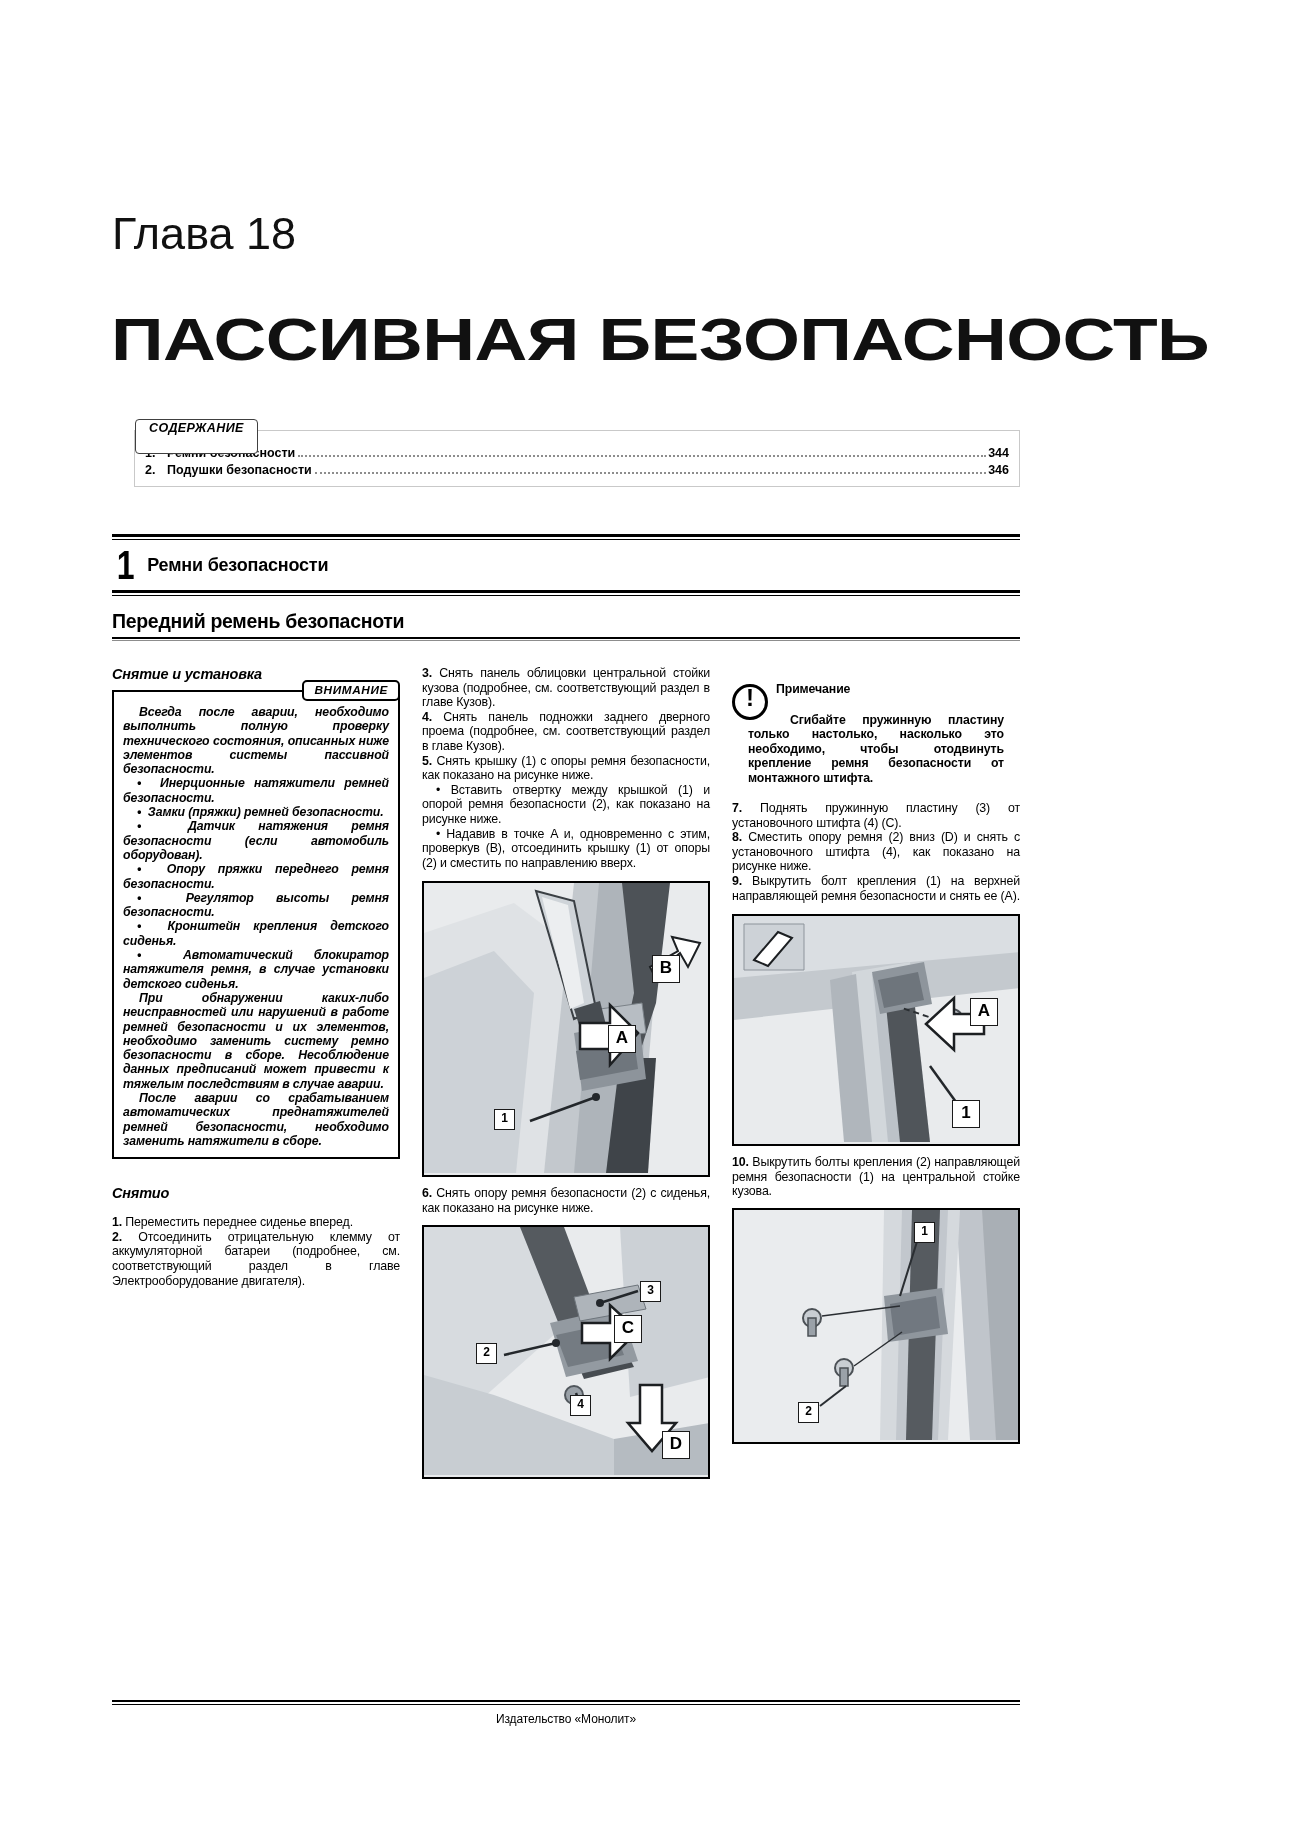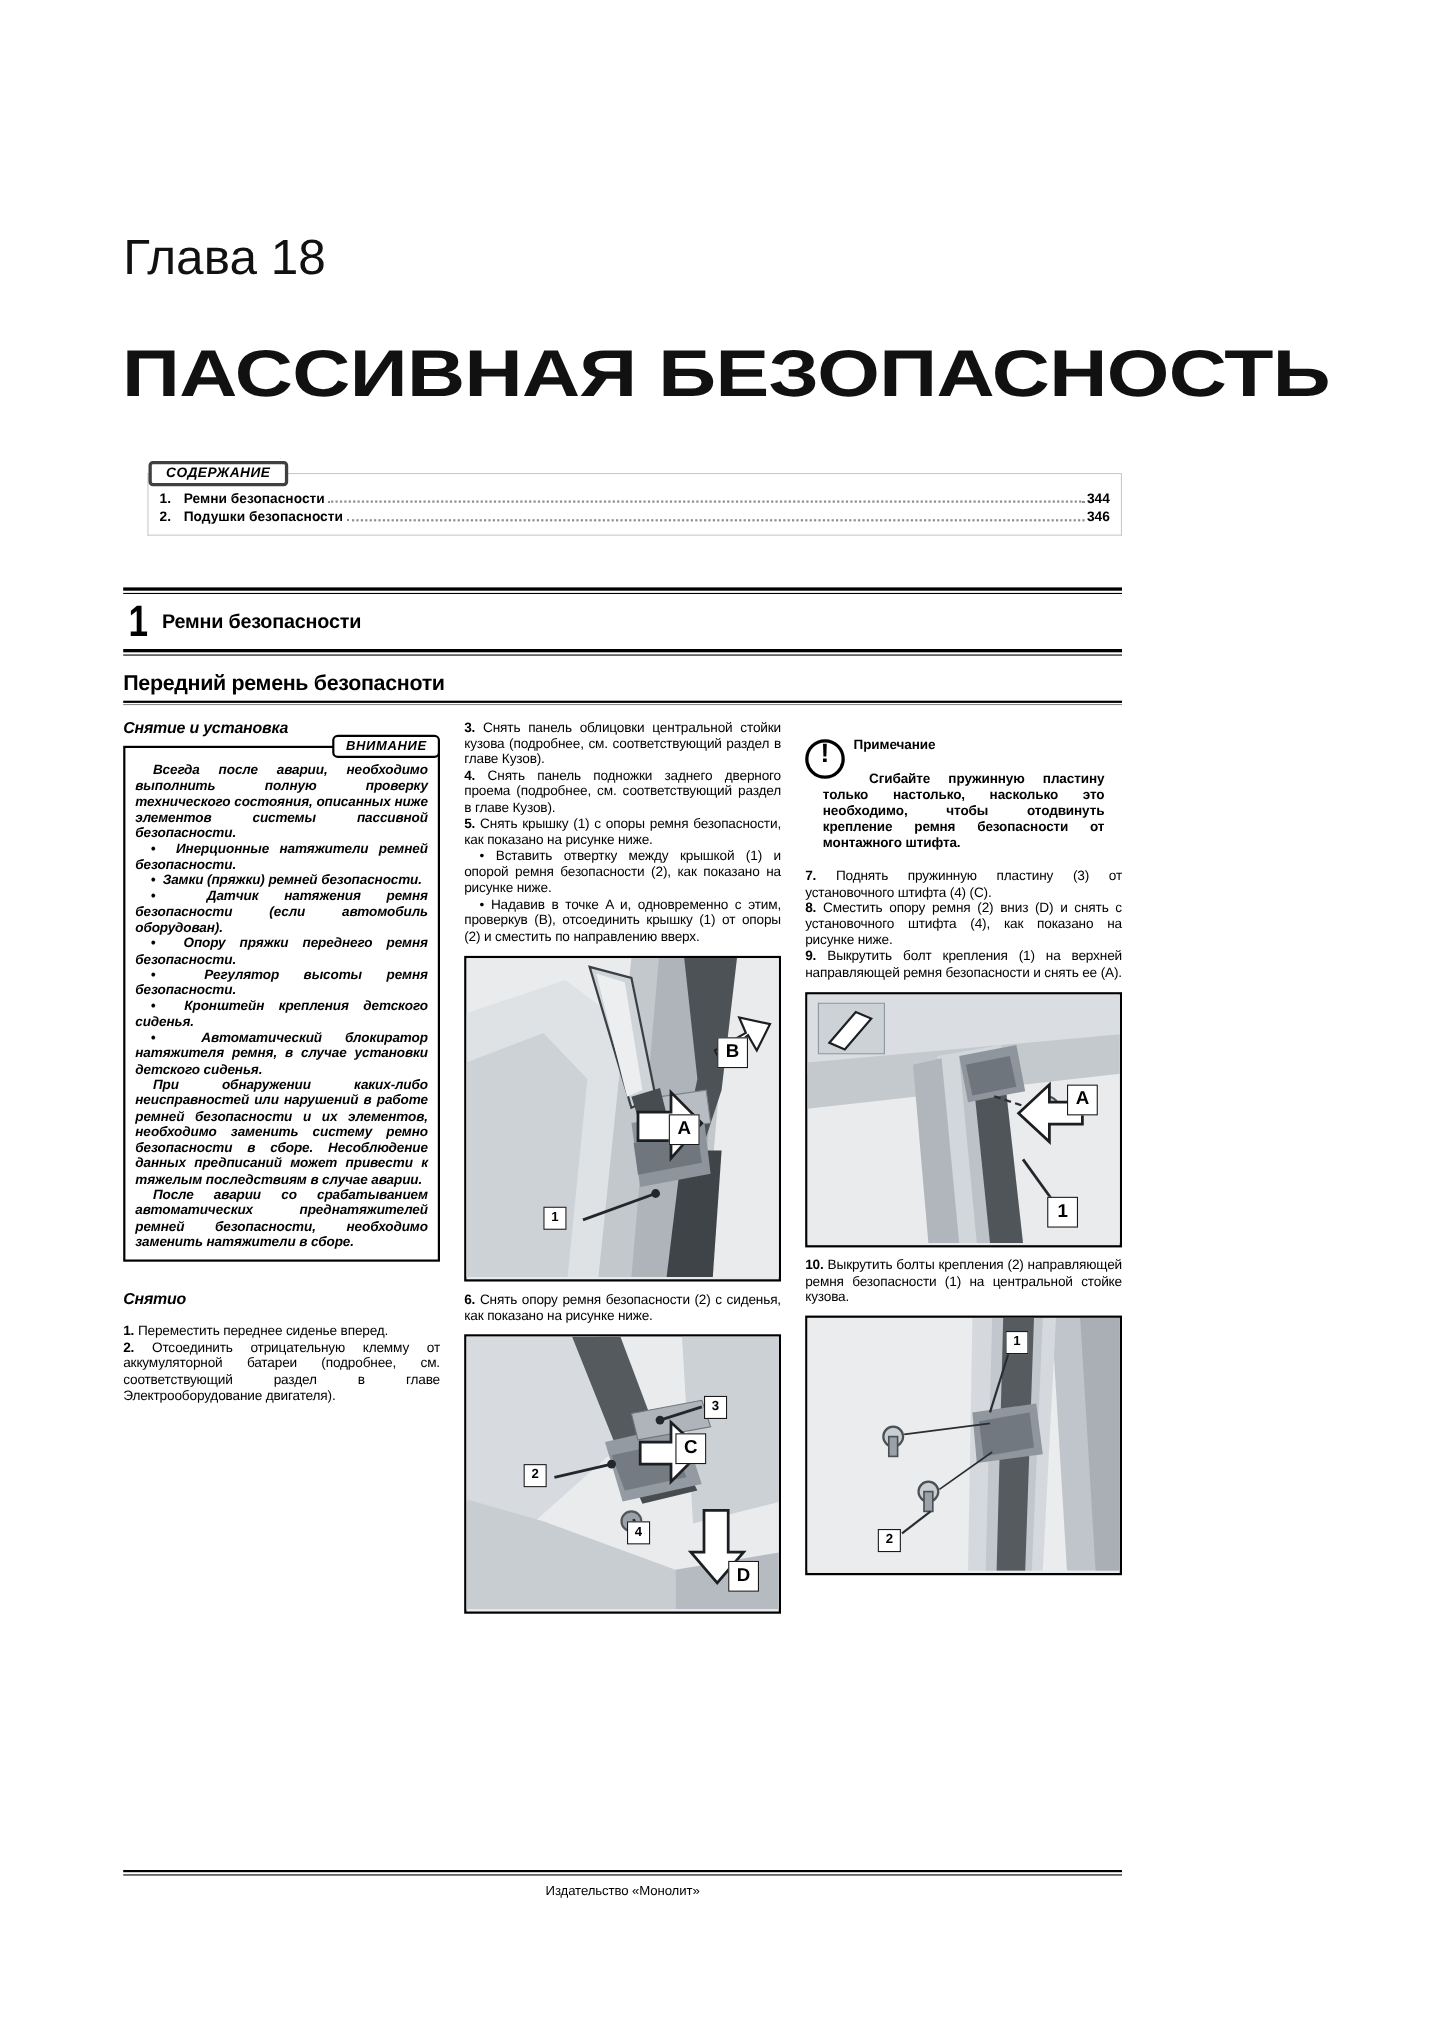--- a/index.html
+++ b/index.html
@@ -7,21 +7,21 @@
   .page{position:relative;width:1140px;height:1839px;background:#fff;}
   .inner{position:absolute;left:112px;top:0;width:908px;height:1839px;}
 
   
   .chapter-label{position:absolute;left:0;top:208px;font-size:45px;font-weight:400;letter-spacing:0px;font-family:"Liberation Sans",sans-serif;color:#111;}
   .chapter-title{position:absolute;left:-1px;top:305px;width:910px;font-size:60px;font-weight:bold;letter-spacing:-0.5px;white-space:nowrap;transform:scaleX(1.22);transform-origin:left center;color:#111;}
 
   
   .toc-wrap{position:absolute;left:22px;top:430px;width:886px;}
   .toc-box{position:relative;border:1px solid #c9c9c9;border-top:none;padding:6px 10px 7px 10px;background:#fff;}
-  .toc-tab{position:absolute;left:0;top:-11px;border:3px solid #404040;border-radius:4px;background:#fff;padding:1px 13px 2px 13px;font-size:12.5px;font-weight:bold;font-style:italic;letter-spacing:.4px;z-index:3;}
+  .toc-tab{position:absolute;left:0;top:-11px;border:1px solid #404040;border-radius:4px;background:#fff;padding:1px 13px 18px 13px;font-size:12.5px;font-weight:bold;font-style:italic;letter-spacing:.4px;z-index:3;}
   .toc-topline{position:absolute;left:0;right:0;top:0;height:1px;background:#c9c9c9;}
   .toc-row{display:flex;align-items:baseline;font-size:12.5px;font-weight:bold;line-height:17px;white-space:nowrap;}
   .toc-num{width:22px;flex:0 0 22px;}
   .toc-name{flex:0 0 auto;}
   .toc-dots{flex:1 1 auto;border-bottom:2px dotted #8d8d8d;margin:0 2px 3px 3px;height:6px;}
   .toc-page{flex:0 0 auto;}
 
   
   .sec-head{position:absolute;left:0;top:534px;width:908px;}
   .rule-dbl-top{border-top:3px solid #000;border-bottom:1px solid #000;height:2px;}
@@ -30,21 +30,21 @@
   .sec-num{font-size:40px;font-weight:bold;line-height:36px;padding:0 11px 0 6px;transform:scaleX(.8);transform-origin:left center;}
   .sec-name{font-size:18px;font-weight:bold;letter-spacing:-.2px;margin-left:-4px;}
 
   
   .sub-head{position:absolute;left:0;top:610px;width:908px;}
   .sub-title{font-size:19.5px;font-weight:bold;padding-bottom:4px;letter-spacing:-.3px;}
   .sub-rule{border-top:2px solid #000;border-bottom:1px solid #8d8d8d;height:1px;}
 
   
   .cols{position:absolute;left:0;top:650px;width:908px;}
-  .col{position:absolute;top:4px;width:288px;}
+  .col{position:absolute;top:16px;width:288px;}
   .c1{left:0;}
   .c2{left:310px;}
   .c3{left:620px;}
 
   .h-italic{font-size:14.5px;font-weight:bold;font-style:italic;letter-spacing:-.2px;margin:0 0 8px 0;}
   .step{font-size:12.4px;line-height:14.6px;text-align:justify;margin:0 0 0 0;letter-spacing:-.15px;}
   .step b{font-weight:bold;}
   .bullet{font-size:12.4px;line-height:14.6px;text-align:justify;text-indent:14px;letter-spacing:-.15px;}
 
   

